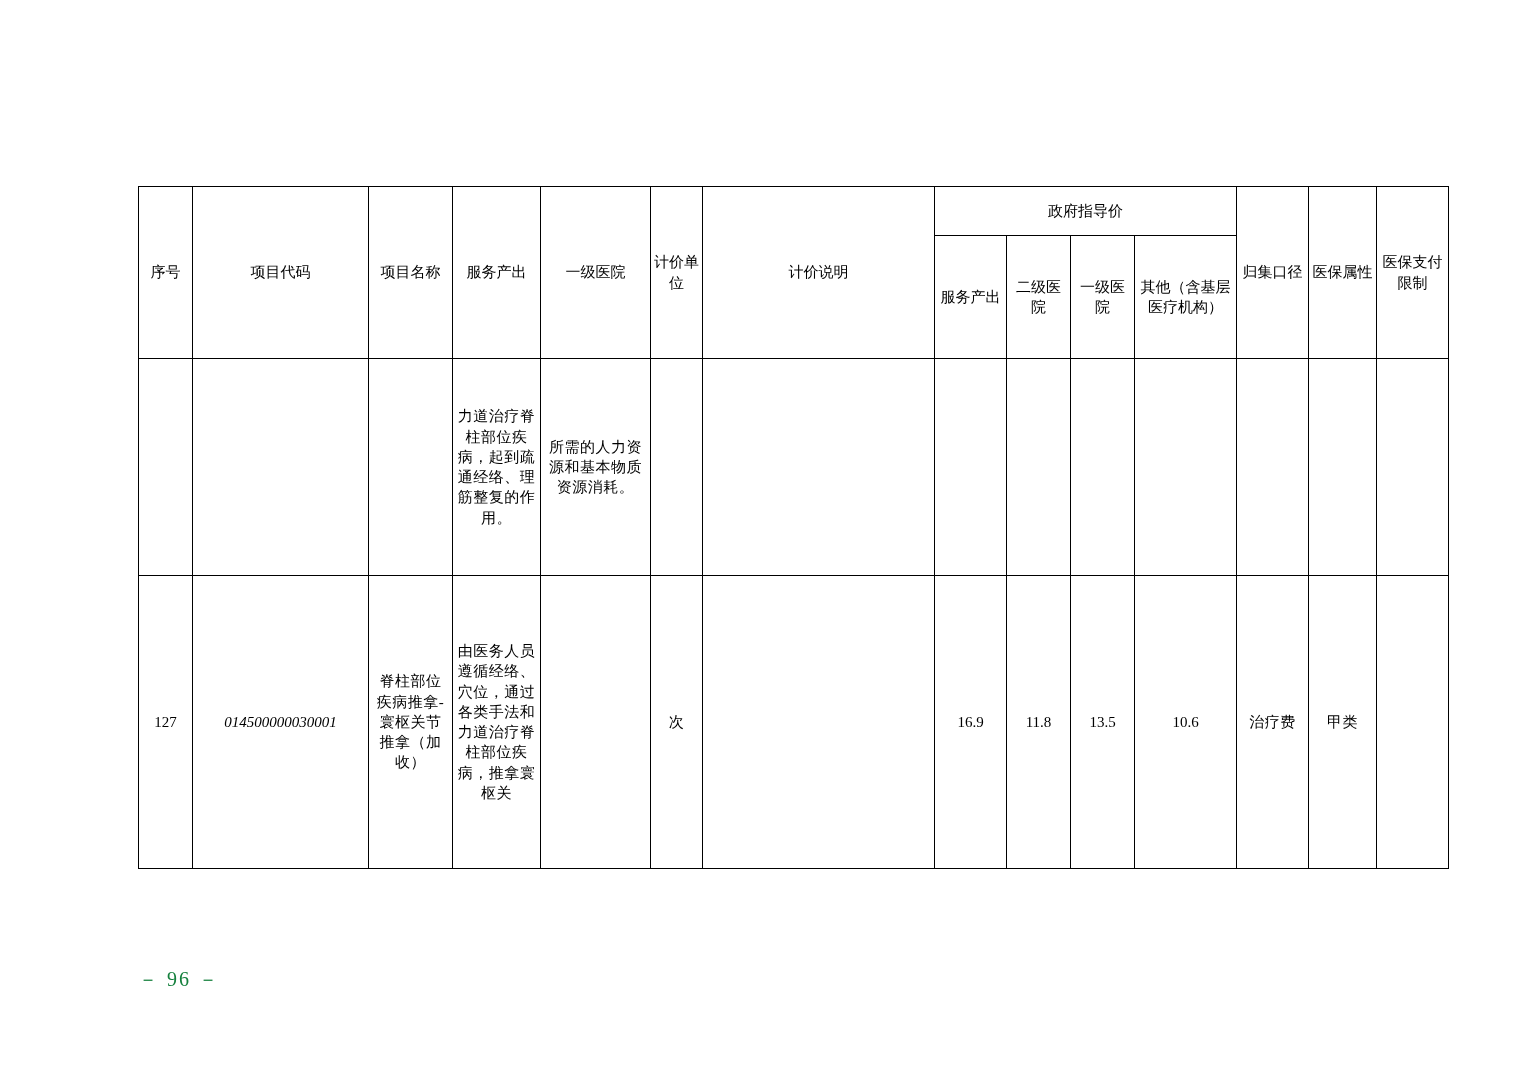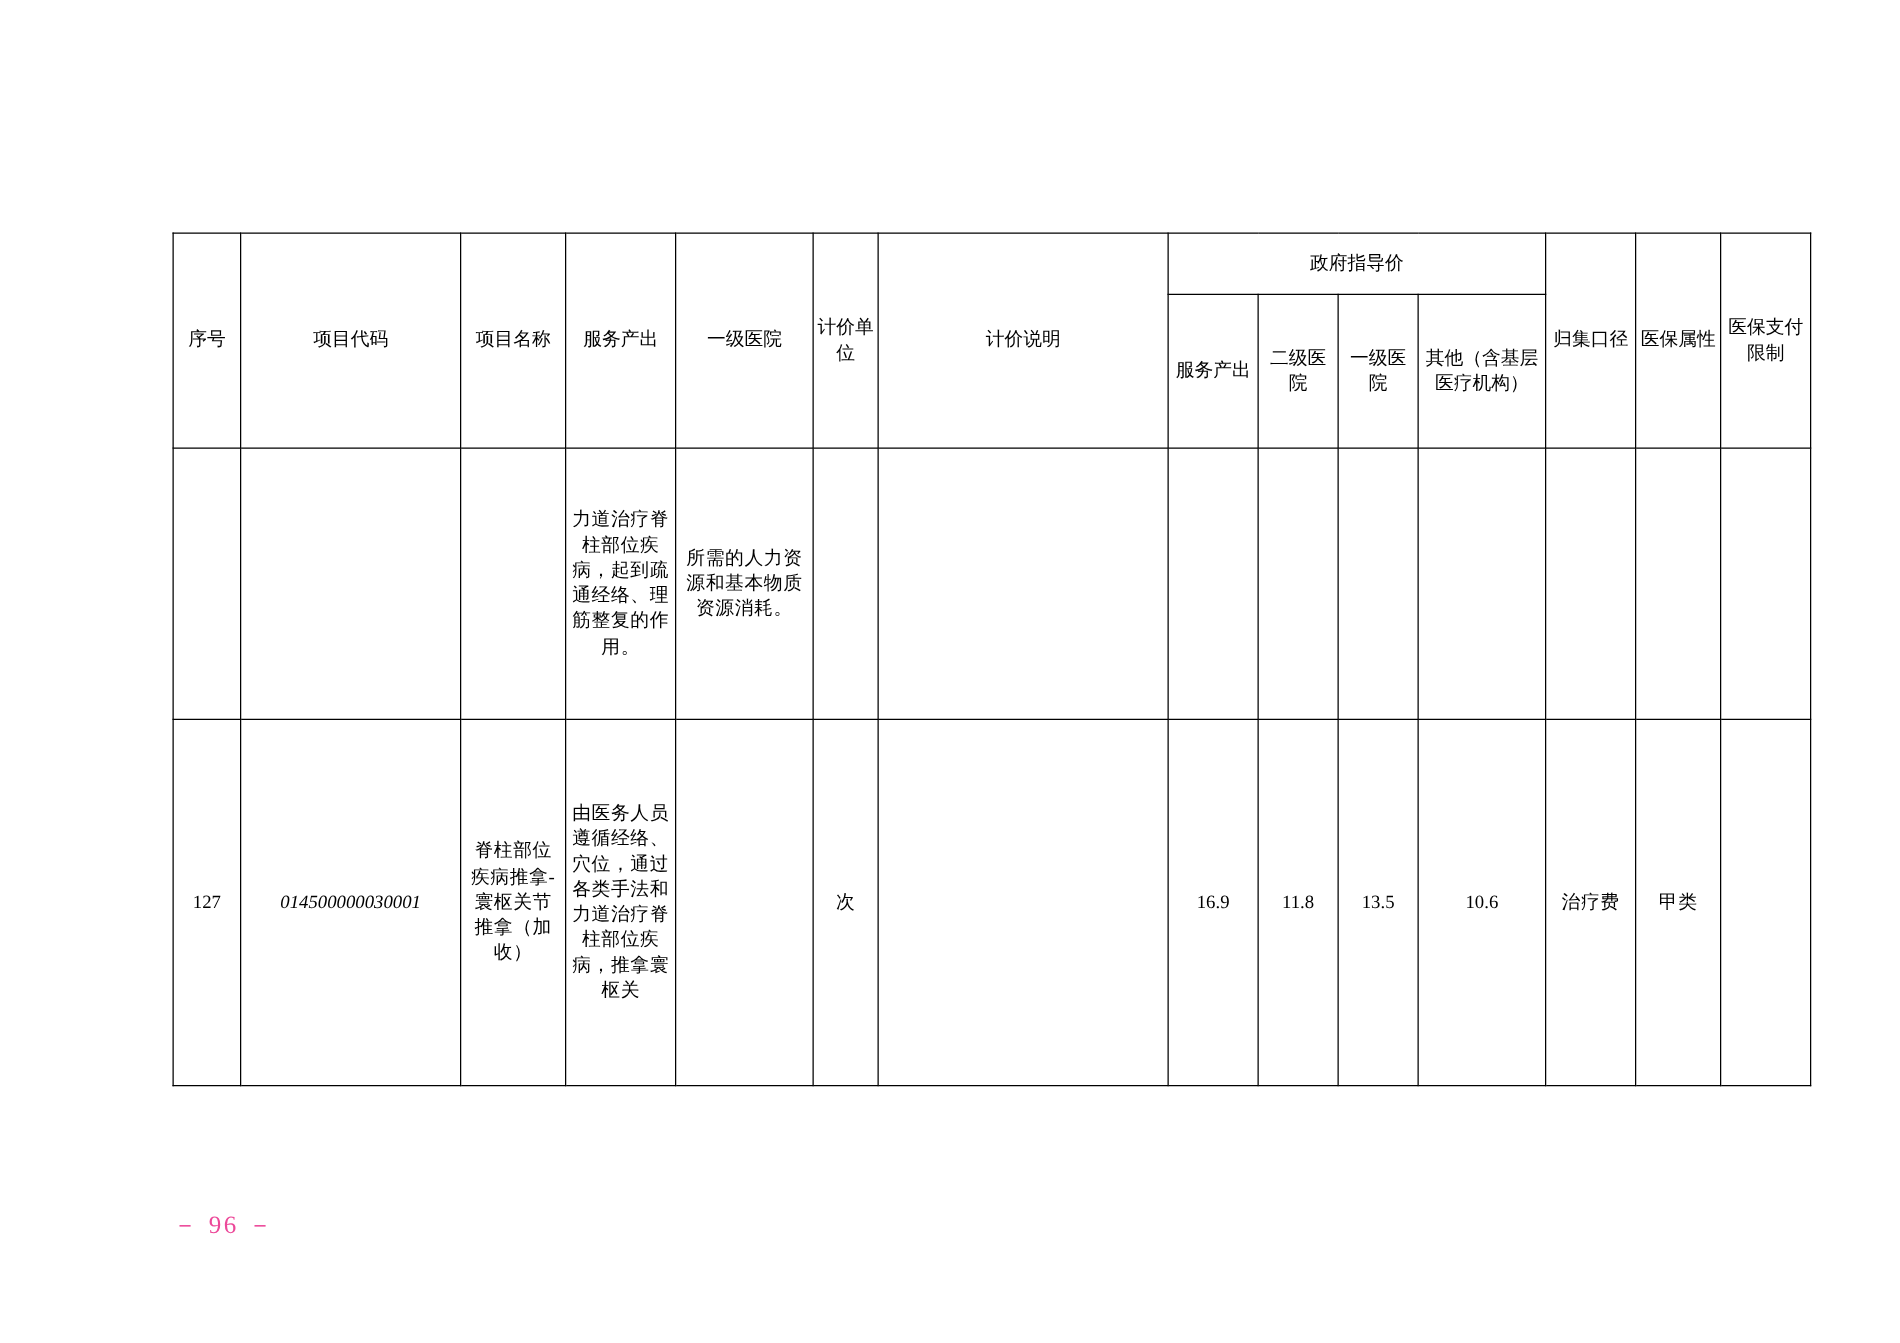--- a/index.html
+++ b/index.html
@@ -67,21 +67,21 @@
   .row2 td { height: 288px; }
   .topcell { vertical-align: top; }
   .footer {
     position: absolute;
     left: 138px;
     top: 966px;
     width: 200px;
     font-size: 20px;
     font-family: "Liberation Serif", "DejaVu Serif", serif;
     letter-spacing: 2px;
-    color: #ec4899;
+    color: #15803d;
   }
   
 </style>
 </head>
 <body>
 
 <div class="page">
 
   <table class="price-table">
     <colgroup>

